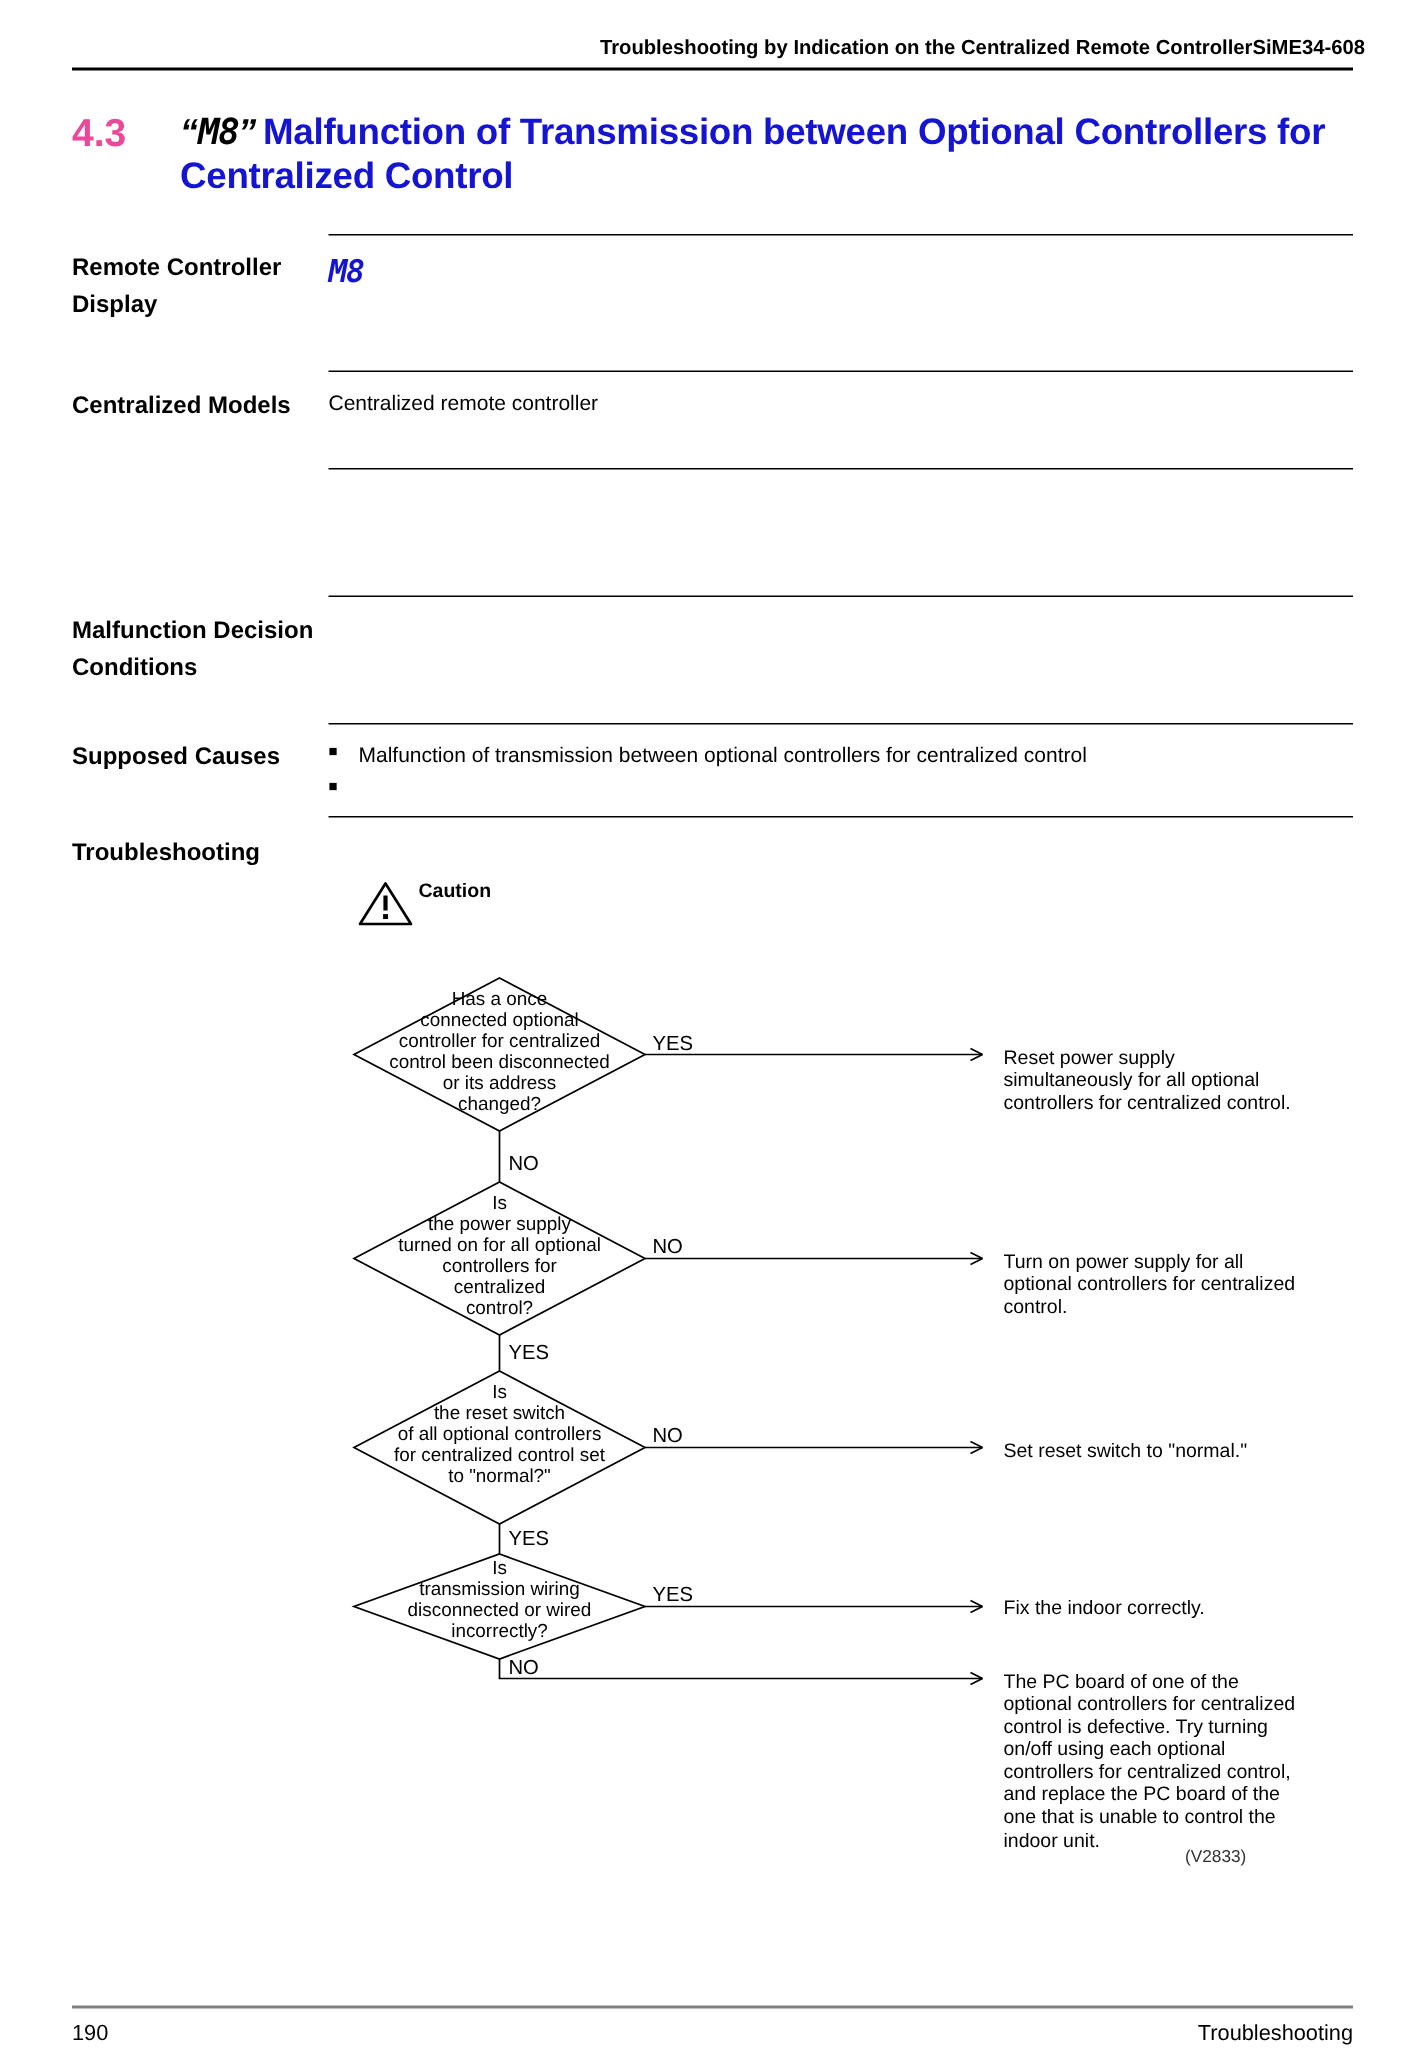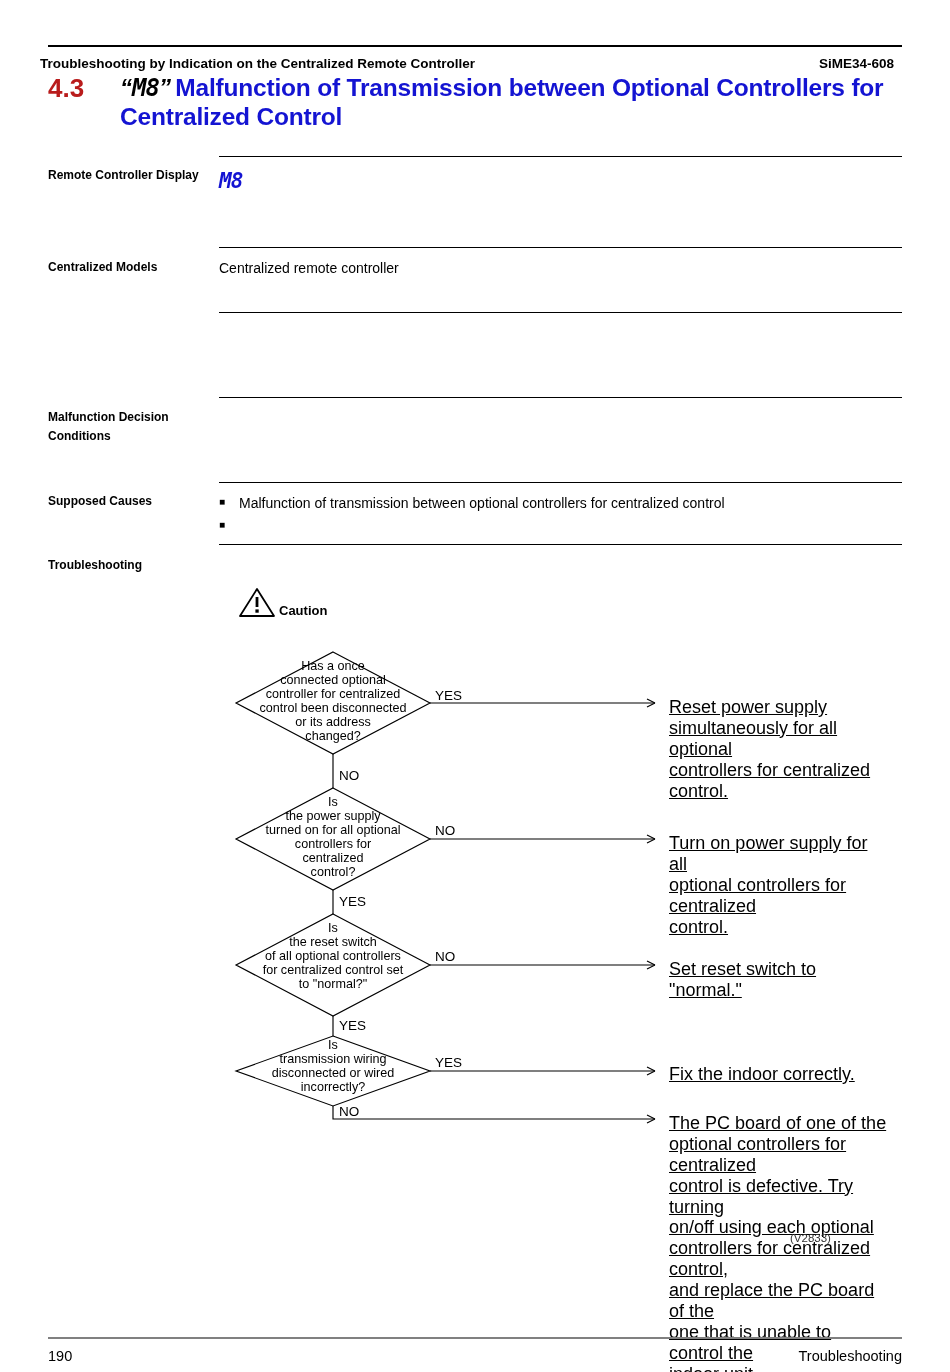--- a/index.html
+++ b/index.html
@@ -12,29 +12,28 @@
     height: 1372px;
     position: relative;
     font-family: "Liberation Sans", sans-serif;
     color: #000000;
     overflow: hidden;
   }
 
   
   #page-header {
     position: absolute;
-    left: 40px;
+    left: 56px;
     top: 24px;
     width: 854px;
     display: flex;
-    justify-content: space-between;
+    justify-content: flex-end;
     align-items: baseline;
     font-weight: bold;
     font-size: 13.5px;
-    margin-top: 32px;
   }
   #header-rule {
     position: absolute;
     left: 48px;
     top: 45px;
     width: 854px;
     height: 2px;
     background: #000;
   }
 
@@ -45,21 +44,21 @@
     top: 74px;
     width: 860px;
   }
   .title-row {
     display: flex;
     align-items: flex-start;
   }
   #section-number {
     font-size: 26px;
     font-weight: bold;
-    color: #b91c1c;
+    color: #ec4899;
     width: 72px;
     flex: 0 0 72px;
     line-height: 1.15;
   }
   #title-text-wrap {
     flex: 1 1 auto;
     line-height: 1.17;
   }
   .code-quoted {
     font-size: 24px;
@@ -85,21 +84,21 @@
   .spec-row {
     position: absolute;
     left: 48px;
     width: 854px;
   }
   .spec-label {
     position: absolute;
     left: 0;
     top: 0;
     width: 165px;
-    font-size: 12px;
+    font-size: 16px;
     font-weight: bold;
     line-height: 1.58;
   }
   .spec-value {
     position: absolute;
     left: 171px;
     top: 0;
     width: 683px;
     font-size: 14px;
     line-height: 1.5;
@@ -132,21 +131,21 @@
     font-size: 10px;
     line-height: 1.9;
   }
 
   
   #caution-block {
     position: absolute;
     left: 238px;
     top: 586px;
     display: flex;
-    align-items: flex-end;
+    align-items: flex-start;
   }
   #caution-tri {
     flex: 0 0 auto;
     width: 38px;
     height: 32px;
   }
   #caution-word {
     font-size: 13px;
     font-weight: bold;
     margin-left: 3px;
@@ -184,25 +183,24 @@
     fill: none;
   }
   .fc-diamond {
     stroke: #000;
     stroke-width: 1.15;
     fill: #fff;
   }
 
   .result-text {
     position: absolute;
-    font-size: 18px;
+    font-size: 13px;
     line-height: 1.16;
     white-space: pre-line;
     width: 218px;
-    text-decoration: underline;
   }
 
   #version-code {
     position: absolute;
     left: 790px;
     top: 1232px;
     font-size: 11.5px;
     color: #333;
   }
 

